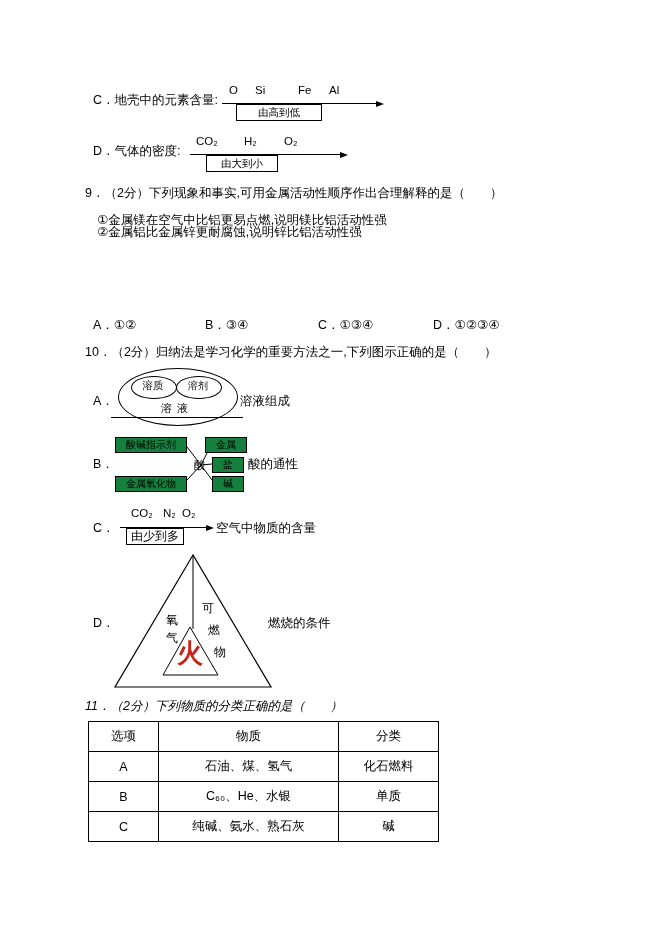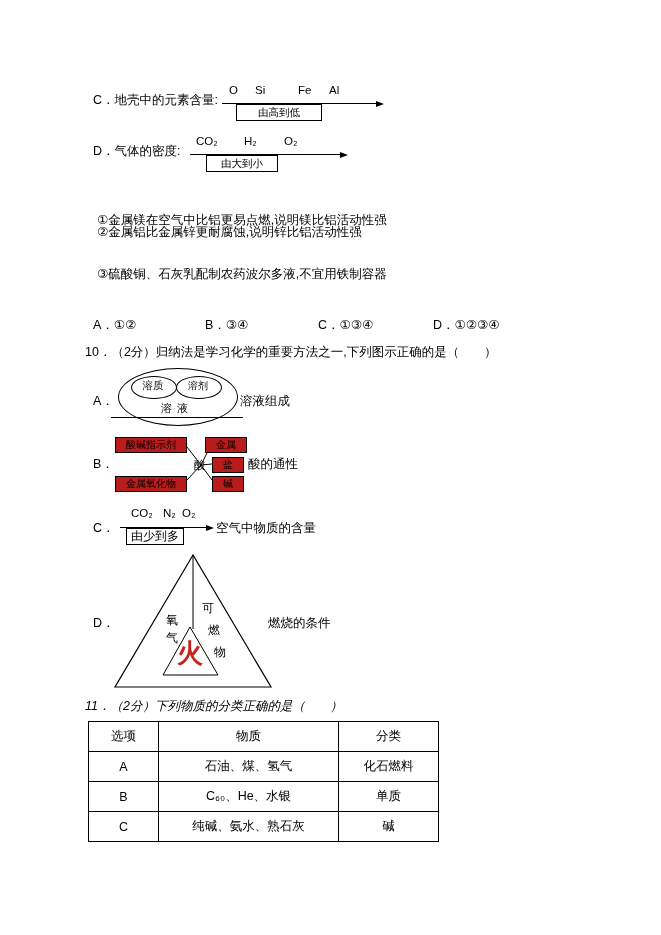--- a/index.html
+++ b/index.html
@@ -6,21 +6,21 @@
   .page{position:relative;width:661px;height:935px;background:#ffffff;color:#000;
         font-family:"Liberation Sans","DejaVu Sans",sans-serif;font-size:12.5px;overflow:hidden;}
   .abs{position:absolute;}
   .line-text{position:absolute;white-space:nowrap;}
   .h-arrow{position:absolute;height:0;border-top:1px solid #000;}
   .h-arrow::after{content:"";position:absolute;right:-2px;top:-3px;width:0;height:0;
       border-left:8px solid #000;border-top:3px solid transparent;border-bottom:3px solid transparent;}
   .arrow-box{position:absolute;border:1px solid #000;text-align:center;font-size:10.5px;line-height:14px;background:#fff;}
   .sym{position:absolute;font-size:11.5px;white-space:nowrap;}
   .ellipse{position:absolute;border:1px solid #000;border-radius:50%;}
-  .vbox{position:absolute;border:1px solid #000;text-align:center;font-size:10px;line-height:14px;white-space:nowrap;background:#b91c1c;}
+  .vbox{position:absolute;border:1px solid #000;text-align:center;font-size:10px;line-height:14px;white-space:nowrap;background:#15803d;}
   .small-cjk{position:absolute;font-size:12px;line-height:14px;}
   .fire{position:absolute;font-size:26px;line-height:26px;font-family:"Liberation Serif","DejaVu Serif",serif;font-weight:bold;color:#c3261c;}
   table.cls{position:absolute;border-collapse:collapse;table-layout:fixed;}
   table.cls th,table.cls td{border:1px solid #000;text-align:center;vertical-align:middle;
       font-weight:normal;font-size:12.5px;padding:0;height:29px;background:#fff;}
 </style>
 </head>
 <body>
 
 <div class="page">
@@ -37,23 +37,23 @@
 
   <div class="line-text" style="left:93px;top:143px;">D．气体的密度:</div>
   <div class="abs" style="left:190px;top:135px;width:165px;height:42px;">
     <span class="sym" style="left:6px;top:0;">CO₂</span>
     <span class="sym" style="left:54px;top:0;">H₂</span>
     <span class="sym" style="left:94px;top:0;">O₂</span>
     <div class="h-arrow" style="left:0;top:19px;width:156px;"></div>
     <div class="arrow-box" style="left:16px;top:20px;width:70px;height:15px;">由大到小</div>
   </div>
 
+  <div class="line-text" style="left:85px;top:185px;">9．（2分）下列现象和事实,可用金属活动性顺序作出合理解释的是（　　）</div>
   <div class="line-text" style="left:97px;top:212px;">①金属镁在空气中比铝更易点燃,说明镁比铝活动性强</div>
   <div class="line-text" style="left:97px;top:224px;">②金属铝比金属锌更耐腐蚀,说明锌比铝活动性强</div>
-  <div class="line-text" style="left:97px;top:266px;">③硫酸铜、石灰乳配制农药波尔多液,不宜用铁制容器</div>
   <div class="line-text" style="left:93px;top:317px;">A．①②</div>
   <div class="line-text" style="left:205px;top:317px;">B．③④</div>
   <div class="line-text" style="left:318px;top:317px;">C．①③④</div>
   <div class="line-text" style="left:433px;top:317px;">D．①②③④</div>
 
   <div class="line-text" style="left:85px;top:344px;">10．（2分）归纳法是学习化学的重要方法之一,下列图示正确的是（　　）</div>
 
   <div class="line-text" style="left:93px;top:393px;">A．</div>
   <div class="abs" style="left:116px;top:367px;width:128px;height:62px;">
     <div class="ellipse" style="left:2px;top:1px;width:118px;height:56px;"></div>

